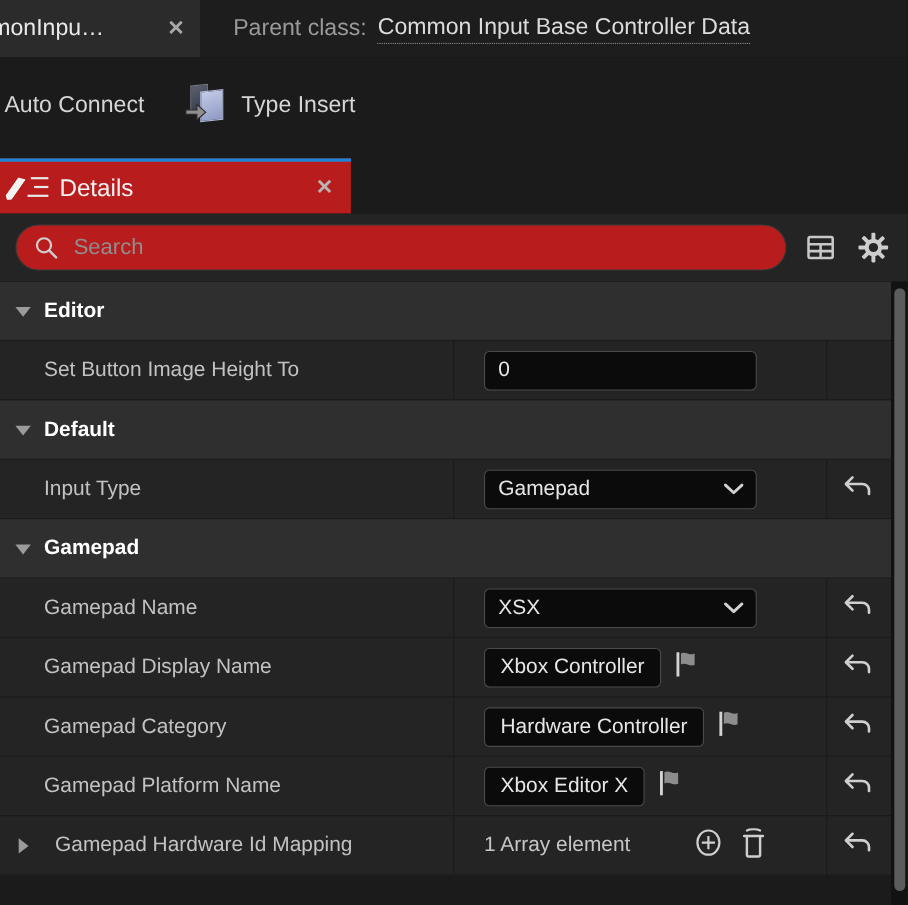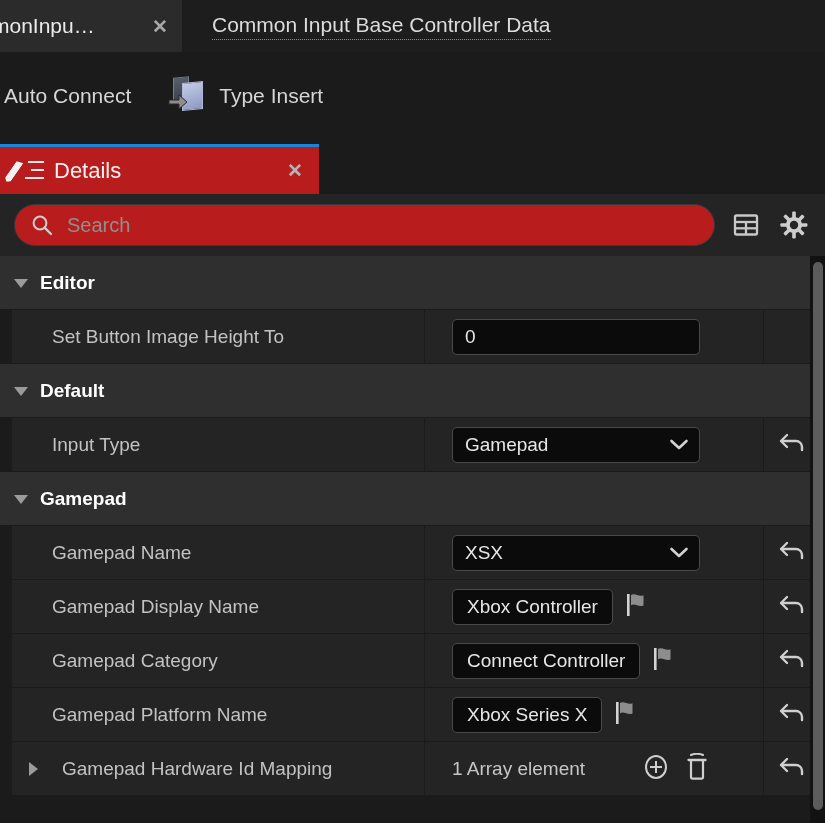--- a/index.html
+++ b/index.html
@@ -238,21 +238,20 @@
     font-size: 19px;
     font-weight: bold;
   }
   .prop-row {
     height: 54px;
     background: #242424;
     border-bottom: 1px solid #1b1b1b;
     display: flex;
     align-items: stretch;
     width: 810px;
-    margin-left: 12px;
   }
   .prop-name-cell {
     width: 413px;
     display: flex;
     align-items: center;
     padding-left: 40px;
     border-right: 1px solid #1b1b1b;
   }
   .prop-name-cell.indented-arrow { padding-left: 8px; gap: 10px; }
   .prop-name {
@@ -324,20 +323,21 @@
 </style>
 </head>
 <body>
 
 <div class="tabstrip">
   <div class="asset-tab">
     <span class="asset-tab-label">monInpu…</span>
     <span class="asset-tab-close">✕</span>
   </div>
   <div class="parentclass-bar">
+    <span class="parentclass-label">Parent class:</span>
     <span class="parentclass-link">Common Input Base Controller Data</span>
   </div>
 </div>
 
 <div class="toolbar">
   <div class="tool-item first">
     <span class="tool-label">Auto Connect</span>
   </div>
   <div class="tool-item">
     <span class="autoinsert-icon">
@@ -500,21 +500,21 @@
           </svg>
         </span>
       </div>
     </div>
 
     <div class="prop-row">
       <div class="prop-name-cell">
         <span class="prop-name">Gamepad Category</span>
       </div>
       <div class="prop-value-cell">
-        <span class="value-field text">Connect Controller</span>
+        <span class="value-field text">Hardware Controller</span>
         <span class="flag-icon">
           <svg width="26" height="26" viewBox="0 0 26 26">
             <rect x="2" y="2" width="2.6" height="22" fill="#d3d3d3"></rect>
             <path d="M6 3 C10 0.6 14 5.4 18.5 3.2 L18.5 13.4 C14 15.6 10 10.8 6 13.2 Z" fill="#8d8d8d"></path>
           </svg>
         </span>
       </div>
       <div class="prop-revert-cell">
         <span>
           <svg width="30" height="26" viewBox="0 0 30 26">
@@ -523,21 +523,21 @@
           </svg>
         </span>
       </div>
     </div>
 
     <div class="prop-row">
       <div class="prop-name-cell">
         <span class="prop-name">Gamepad Platform Name</span>
       </div>
       <div class="prop-value-cell">
-        <span class="value-field text">Xbox Series X</span>
+        <span class="value-field text">Xbox Editor X</span>
         <span class="flag-icon">
           <svg width="26" height="26" viewBox="0 0 26 26">
             <rect x="2" y="2" width="2.6" height="22" fill="#d3d3d3"></rect>
             <path d="M6 3 C10 0.6 14 5.4 18.5 3.2 L18.5 13.4 C14 15.6 10 10.8 6 13.2 Z" fill="#8d8d8d"></path>
           </svg>
         </span>
       </div>
       <div class="prop-revert-cell">
         <span>
           <svg width="30" height="26" viewBox="0 0 30 26">

